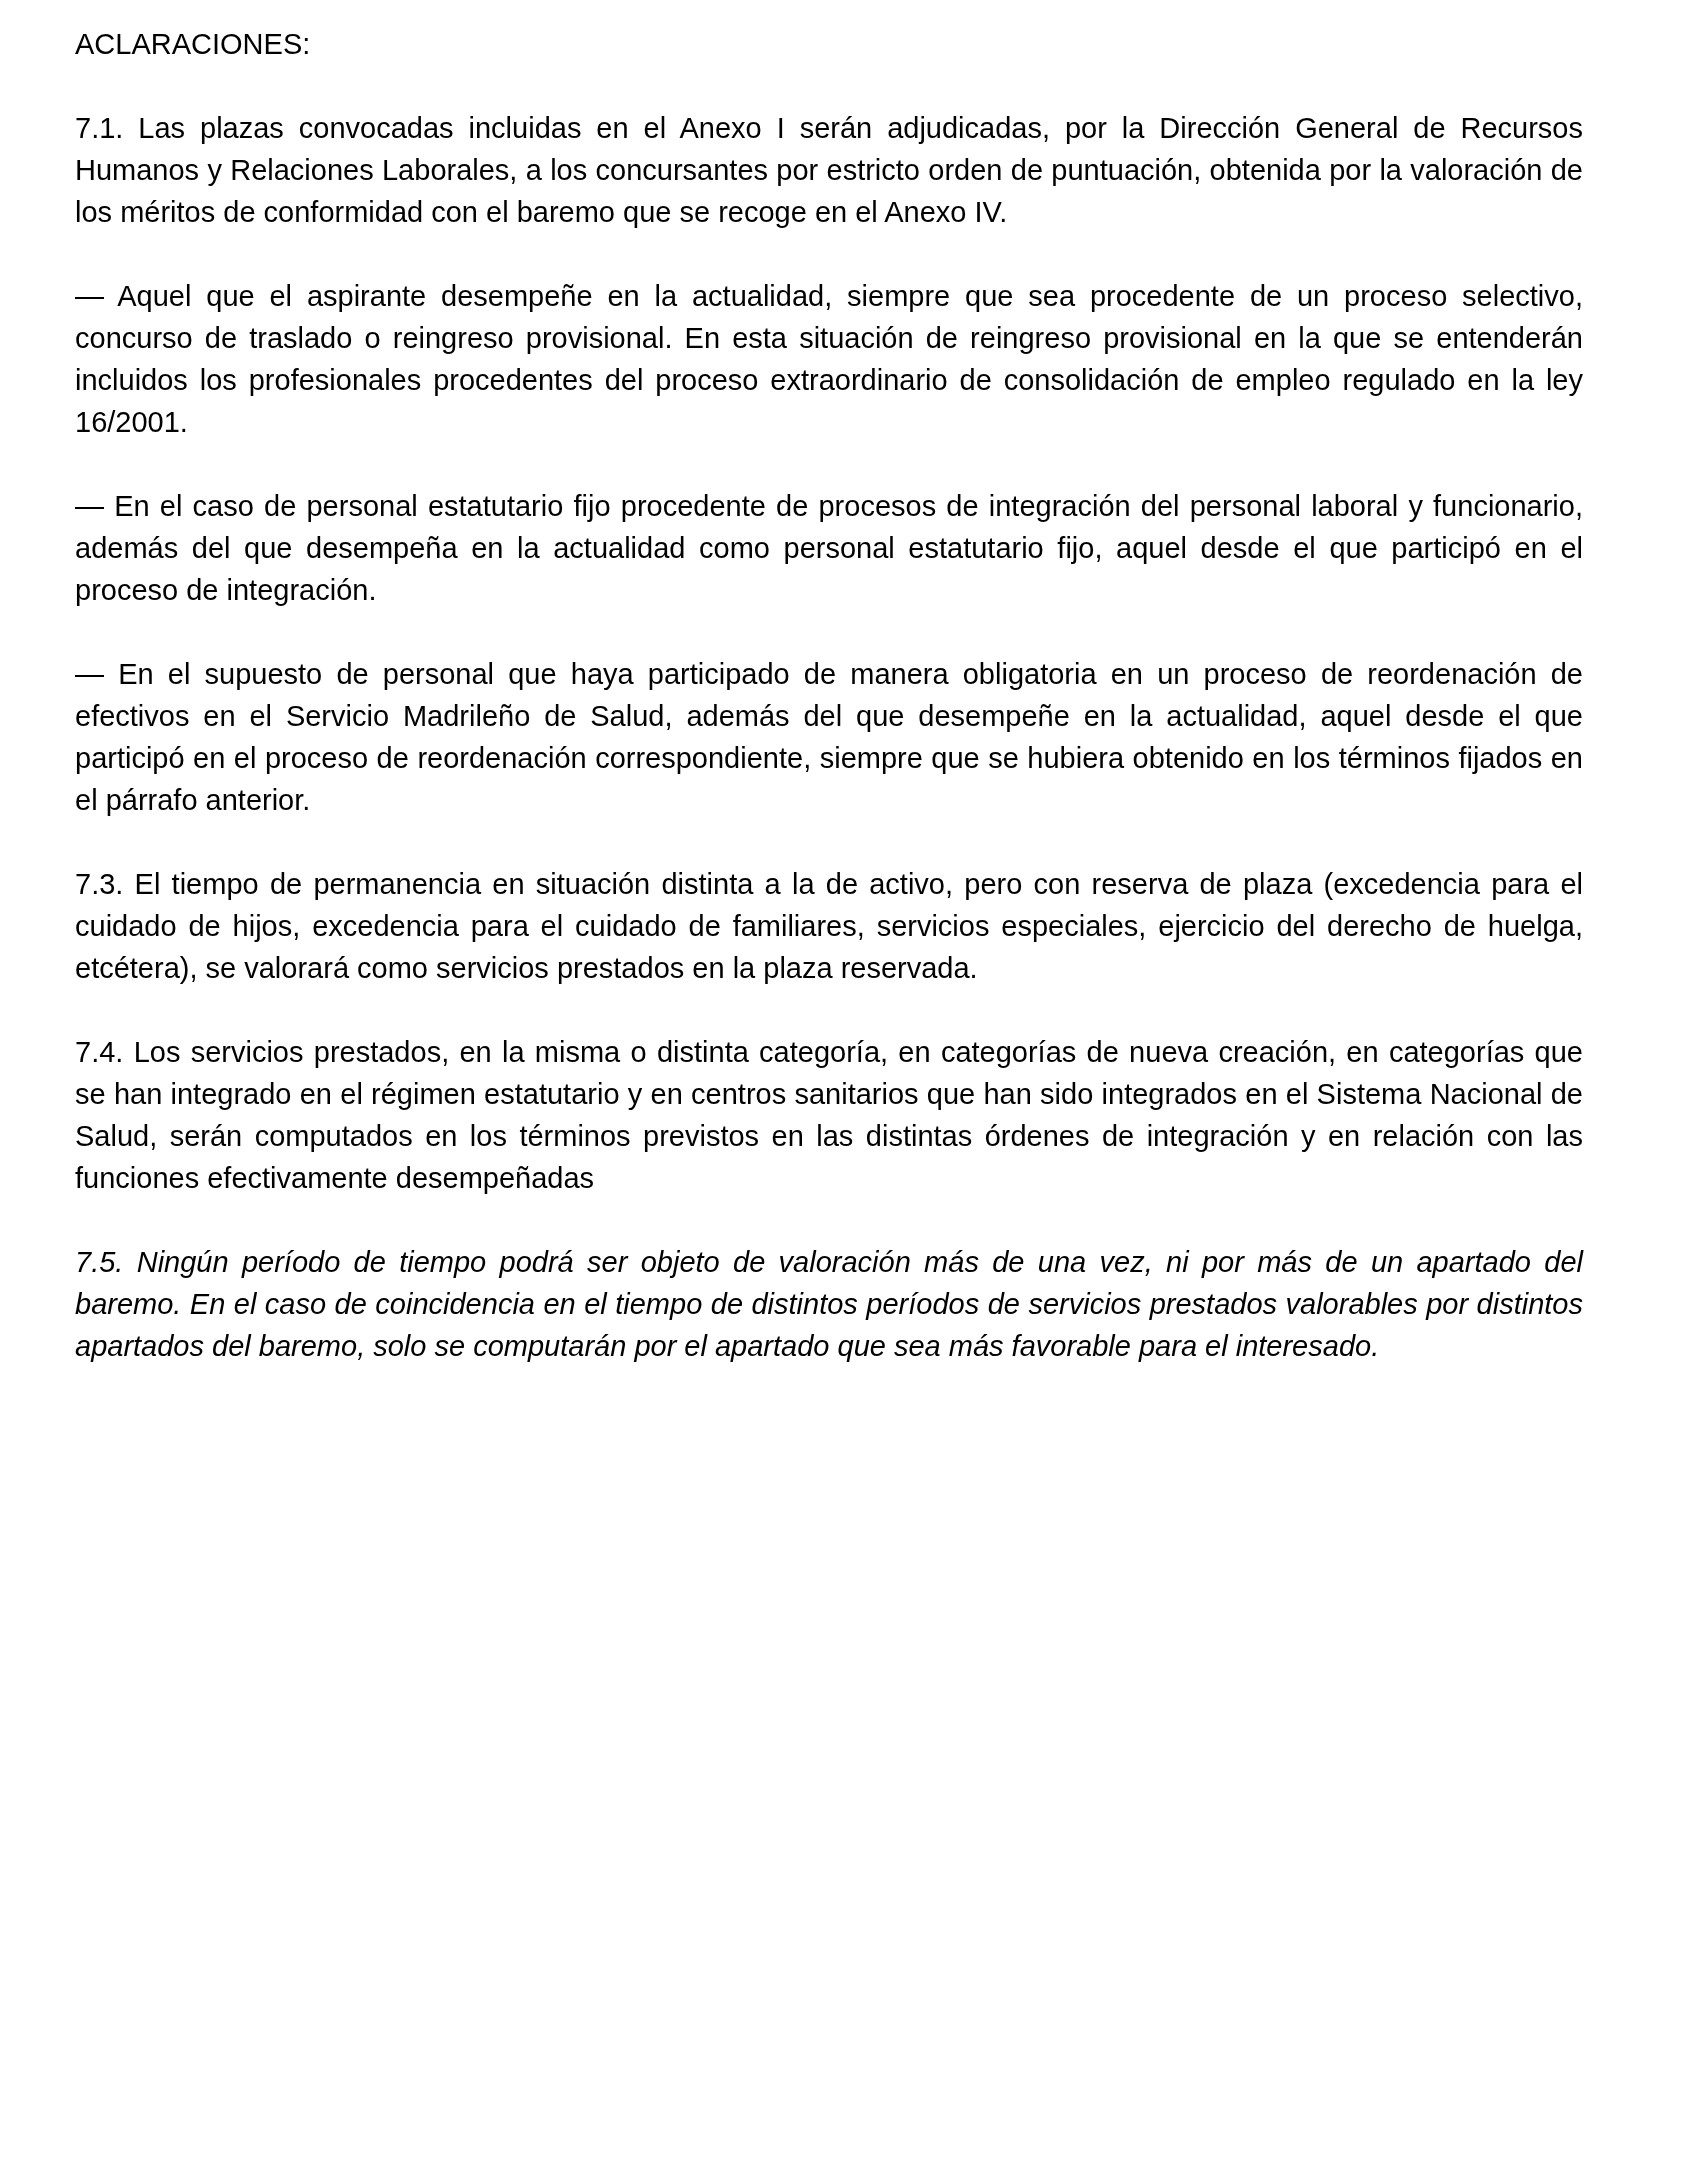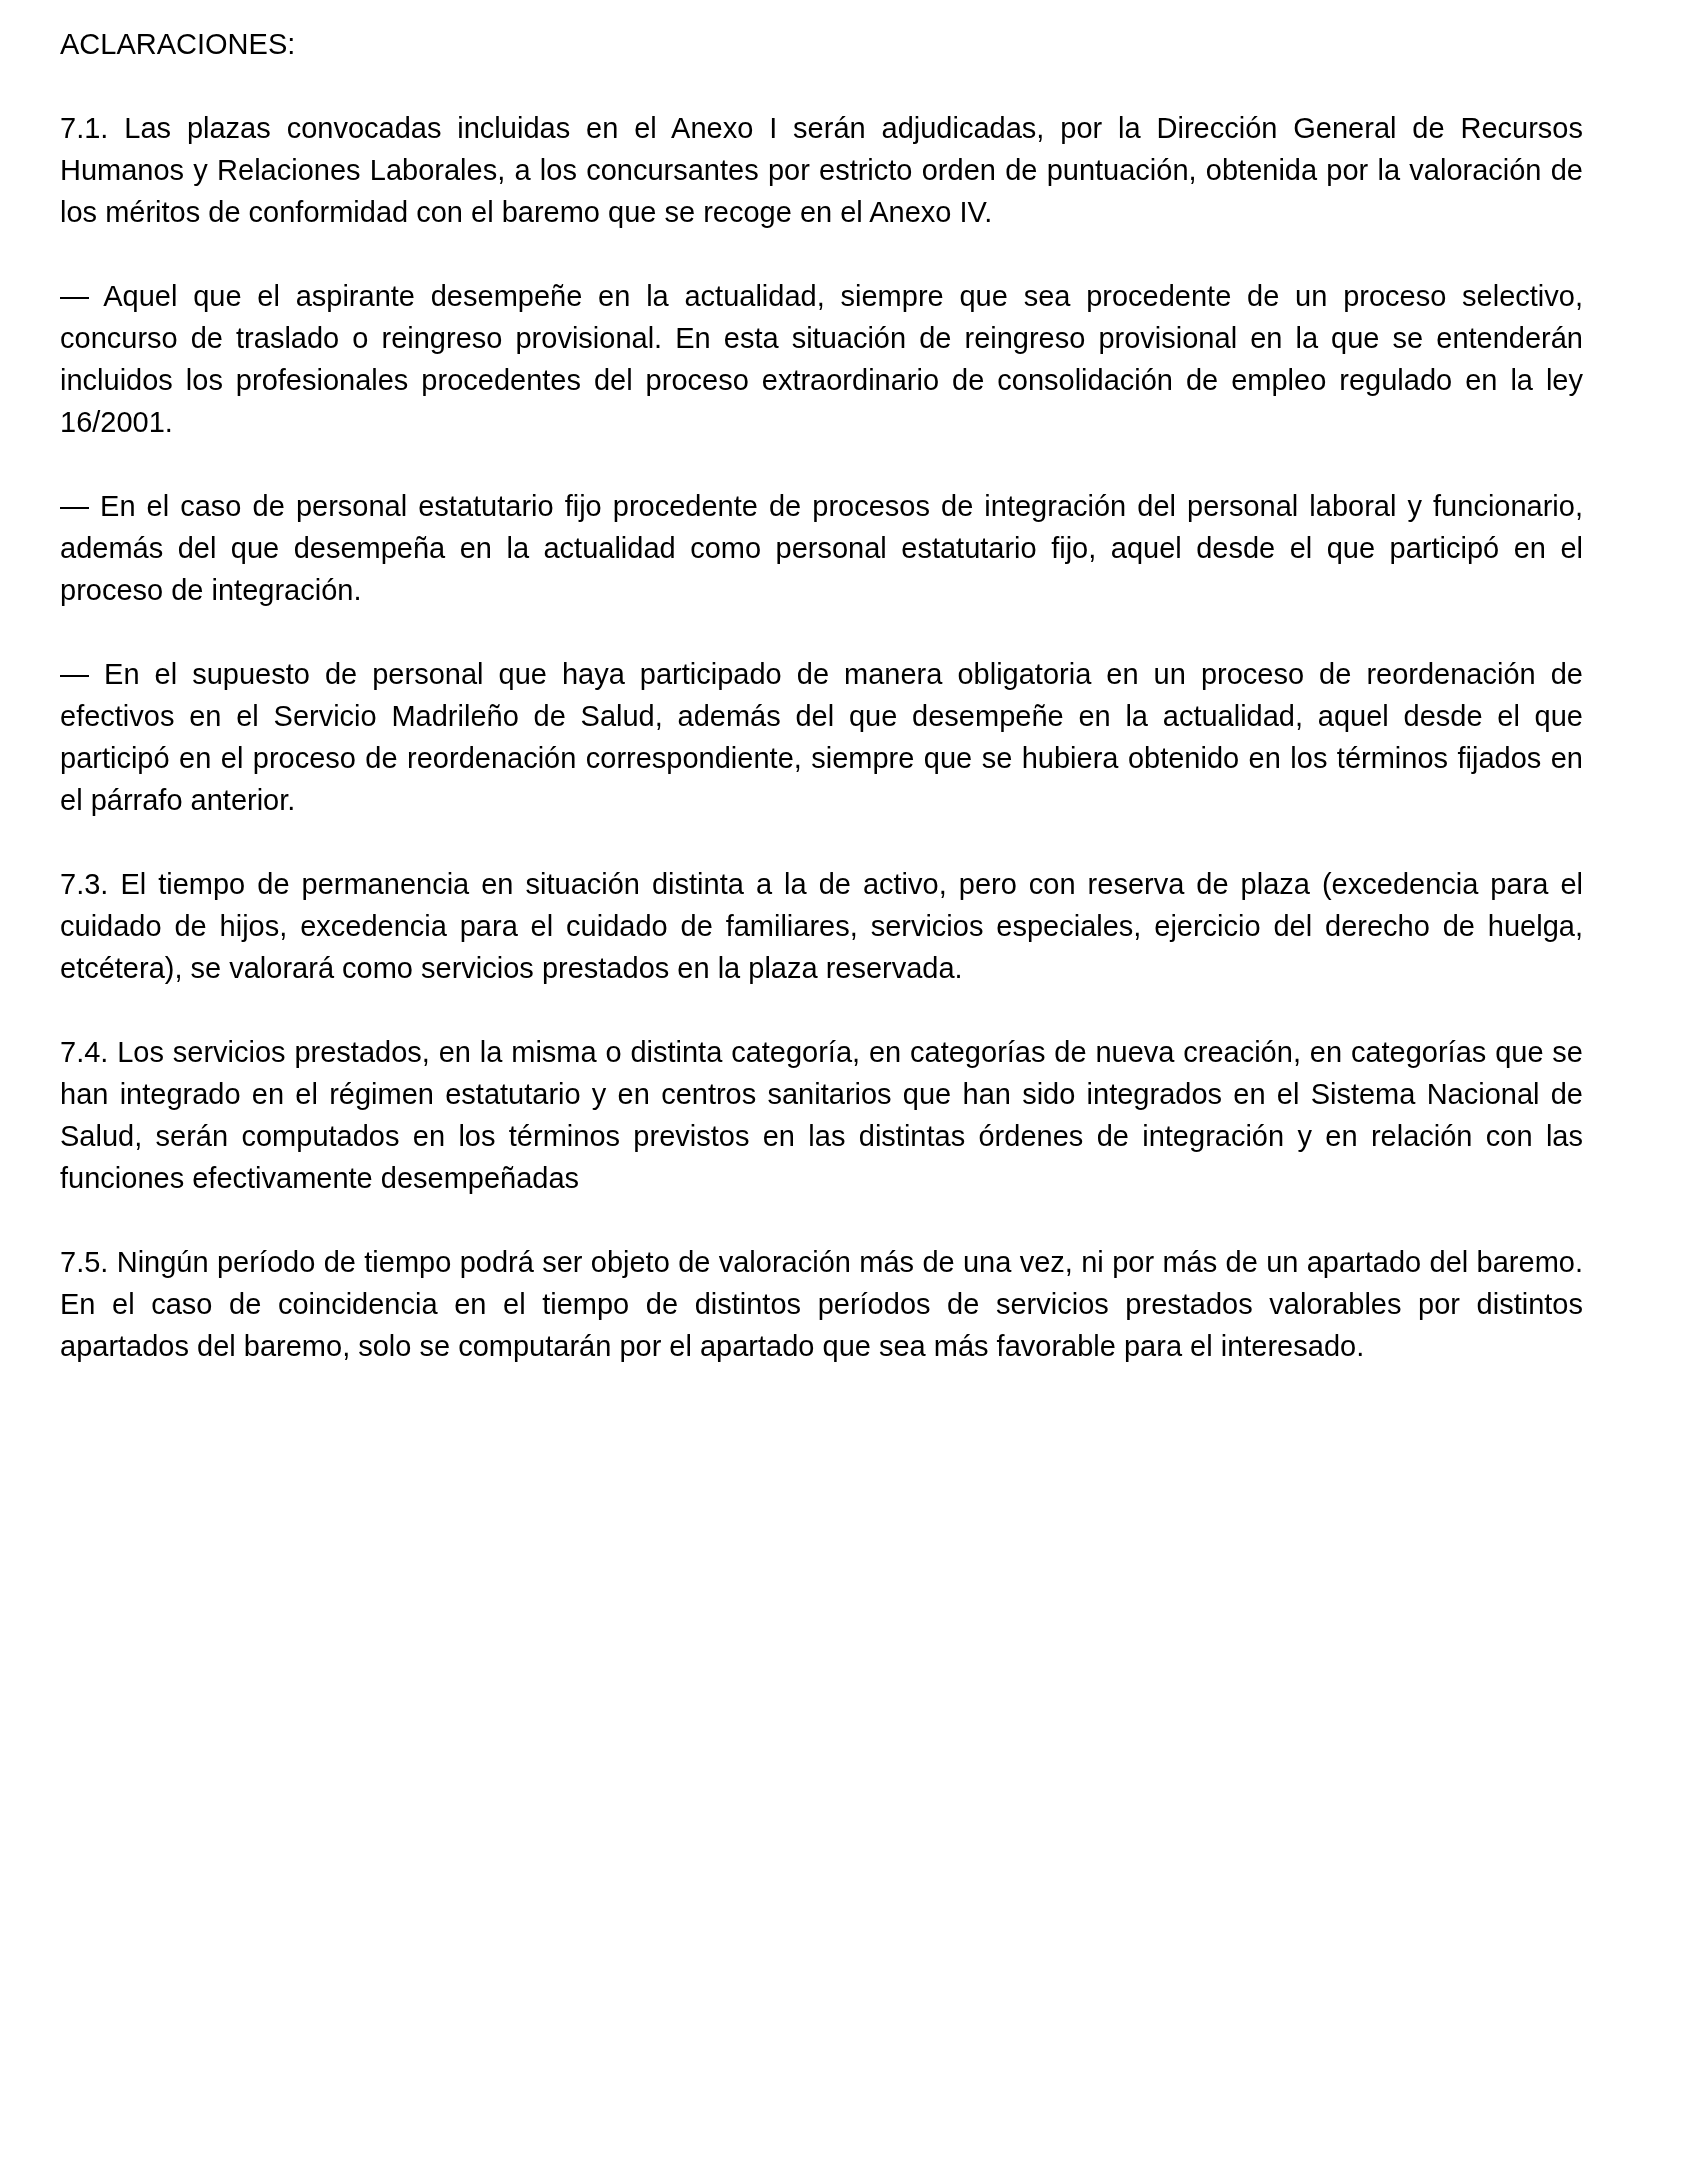--- a/index.html
+++ b/index.html
@@ -11,28 +11,29 @@
     width: 1708px;
     min-height: 2172px;
     box-sizing: border-box;
     font-family: "Liberation Sans", sans-serif;
     color: #000000;
   }
   .page {
     box-sizing: border-box;
     width: 1708px;
     min-height: 2172px;
-    padding: 23px 125px 46px 60px;
+    padding: 23px 125px 46px 75px;
     background: #ffffff;
   }
   .block {
     margin: 0 0 42px 0;
   }
   .block:last-child {
     margin-bottom: 0;
+    font-style: italic;
   }
   p {
     margin: 0;
     font-size: 29px;
     line-height: 42px;
     color: #000000;
   }
   .line {
     text-align: left;
   }

